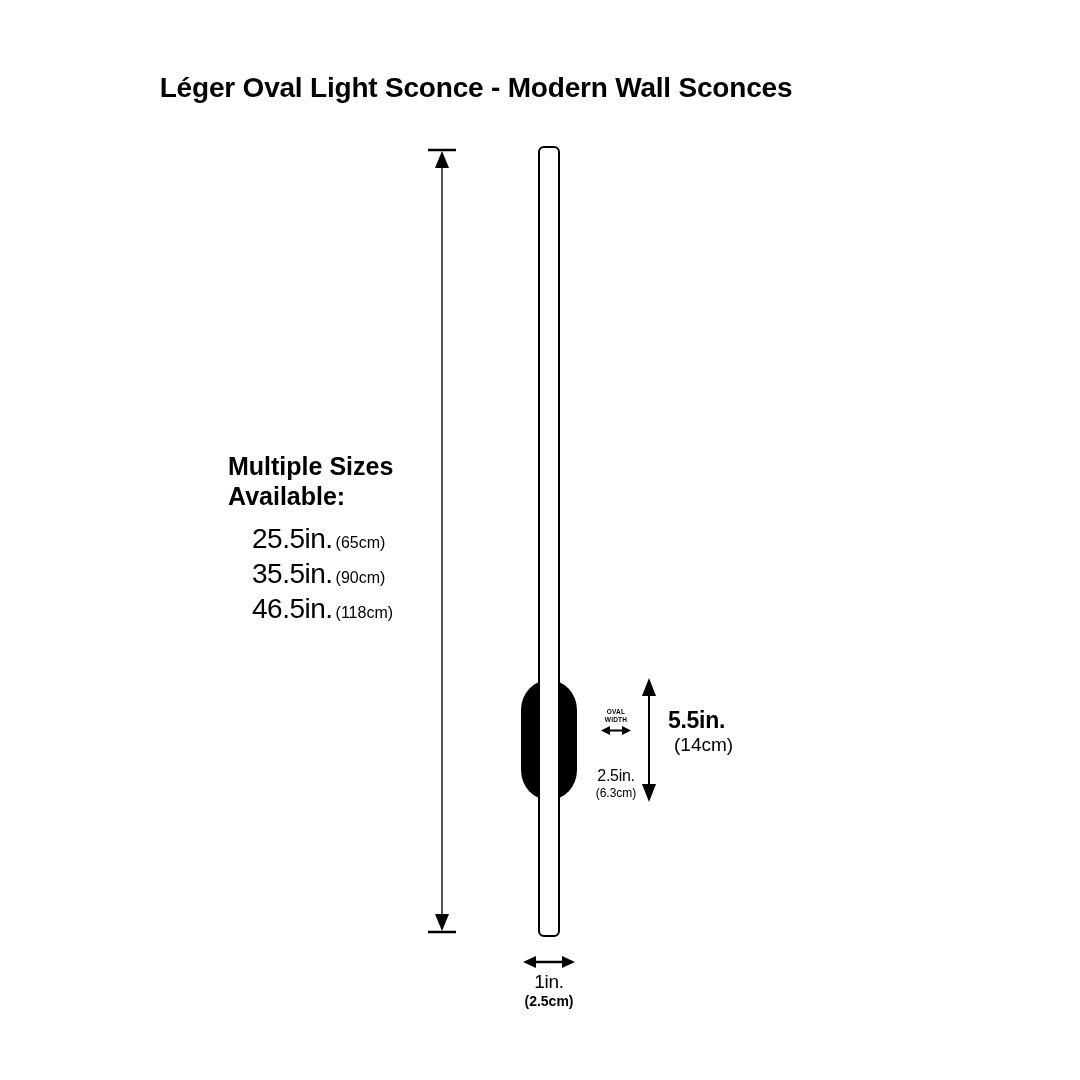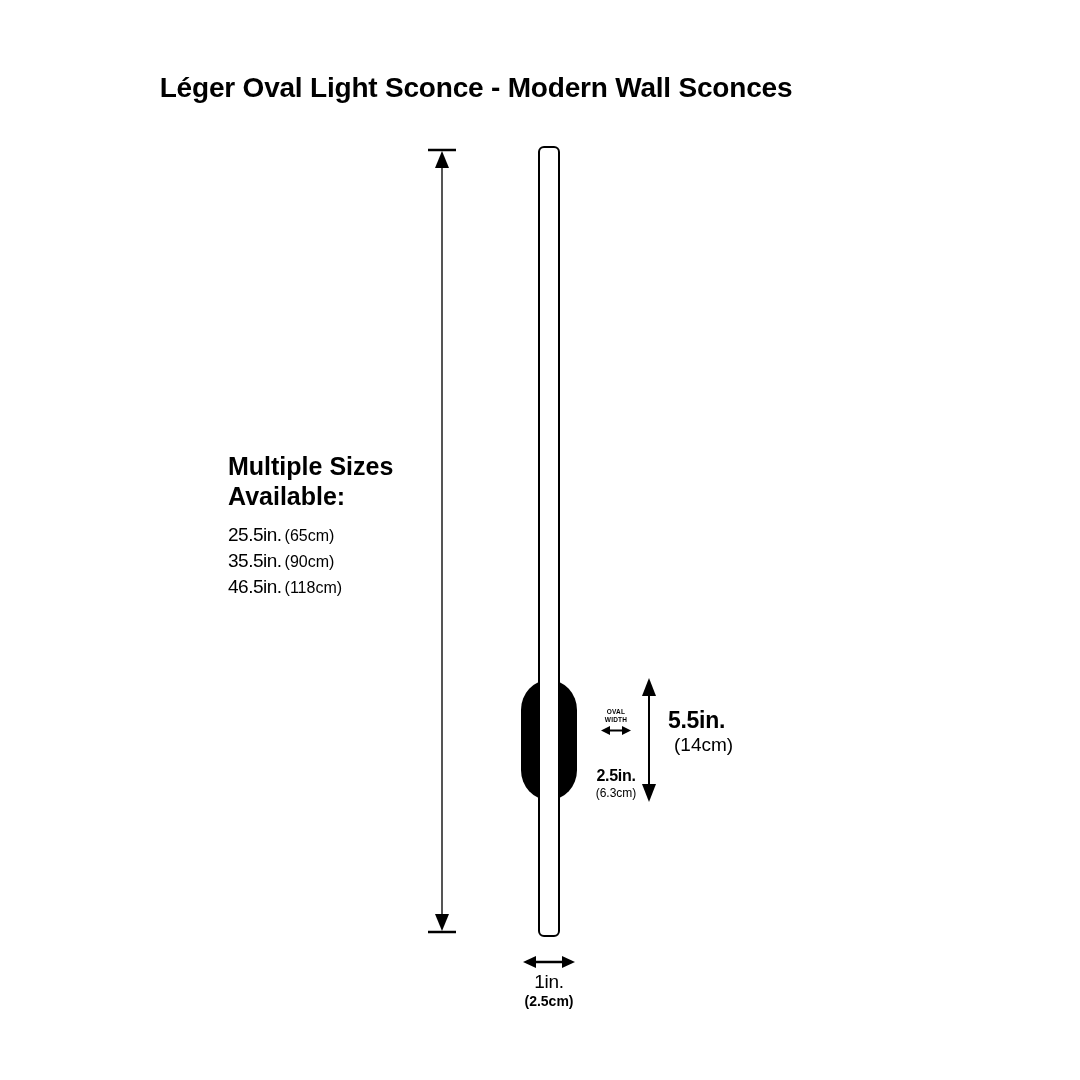--- a/index.html
+++ b/index.html
@@ -41,23 +41,24 @@
     font-weight: bold;
     line-height: 1.18;
     margin-bottom: 14px;
   }
   .size-row {
     white-space: nowrap;
     margin-bottom: 7px;
     line-height: 1.0;
   }
   .size-in {
-    font-size: 19px;
+    font-size: 28px;
     font-weight: normal;
     letter-spacing: -0.5px;
+    margin-left: 24px;
   }
   .size-cm {
     font-size: 16px;
     font-weight: normal;
     margin-left: 3px;
   }
 
   
   #lamp-bar {
     position: absolute;
@@ -140,21 +141,21 @@
     letter-spacing: 0.2px;
   }
   #oval-width-arrow {
     width: 30px;
     height: 11px;
     margin: 1px auto 1px auto;
     display: block;
   }
   #oval-width-callout .dim-in {
     font-size: 16px;
-    font-weight: bold;
+    font-weight: normal;
     display: block;
     line-height: 1.15;
     letter-spacing: -0.3px;
     margin-top: 31px;
   }
   #oval-width-callout .dim-cm {
     font-size: 12px;
     font-weight: normal;
     display: block;
     line-height: 1.2;

